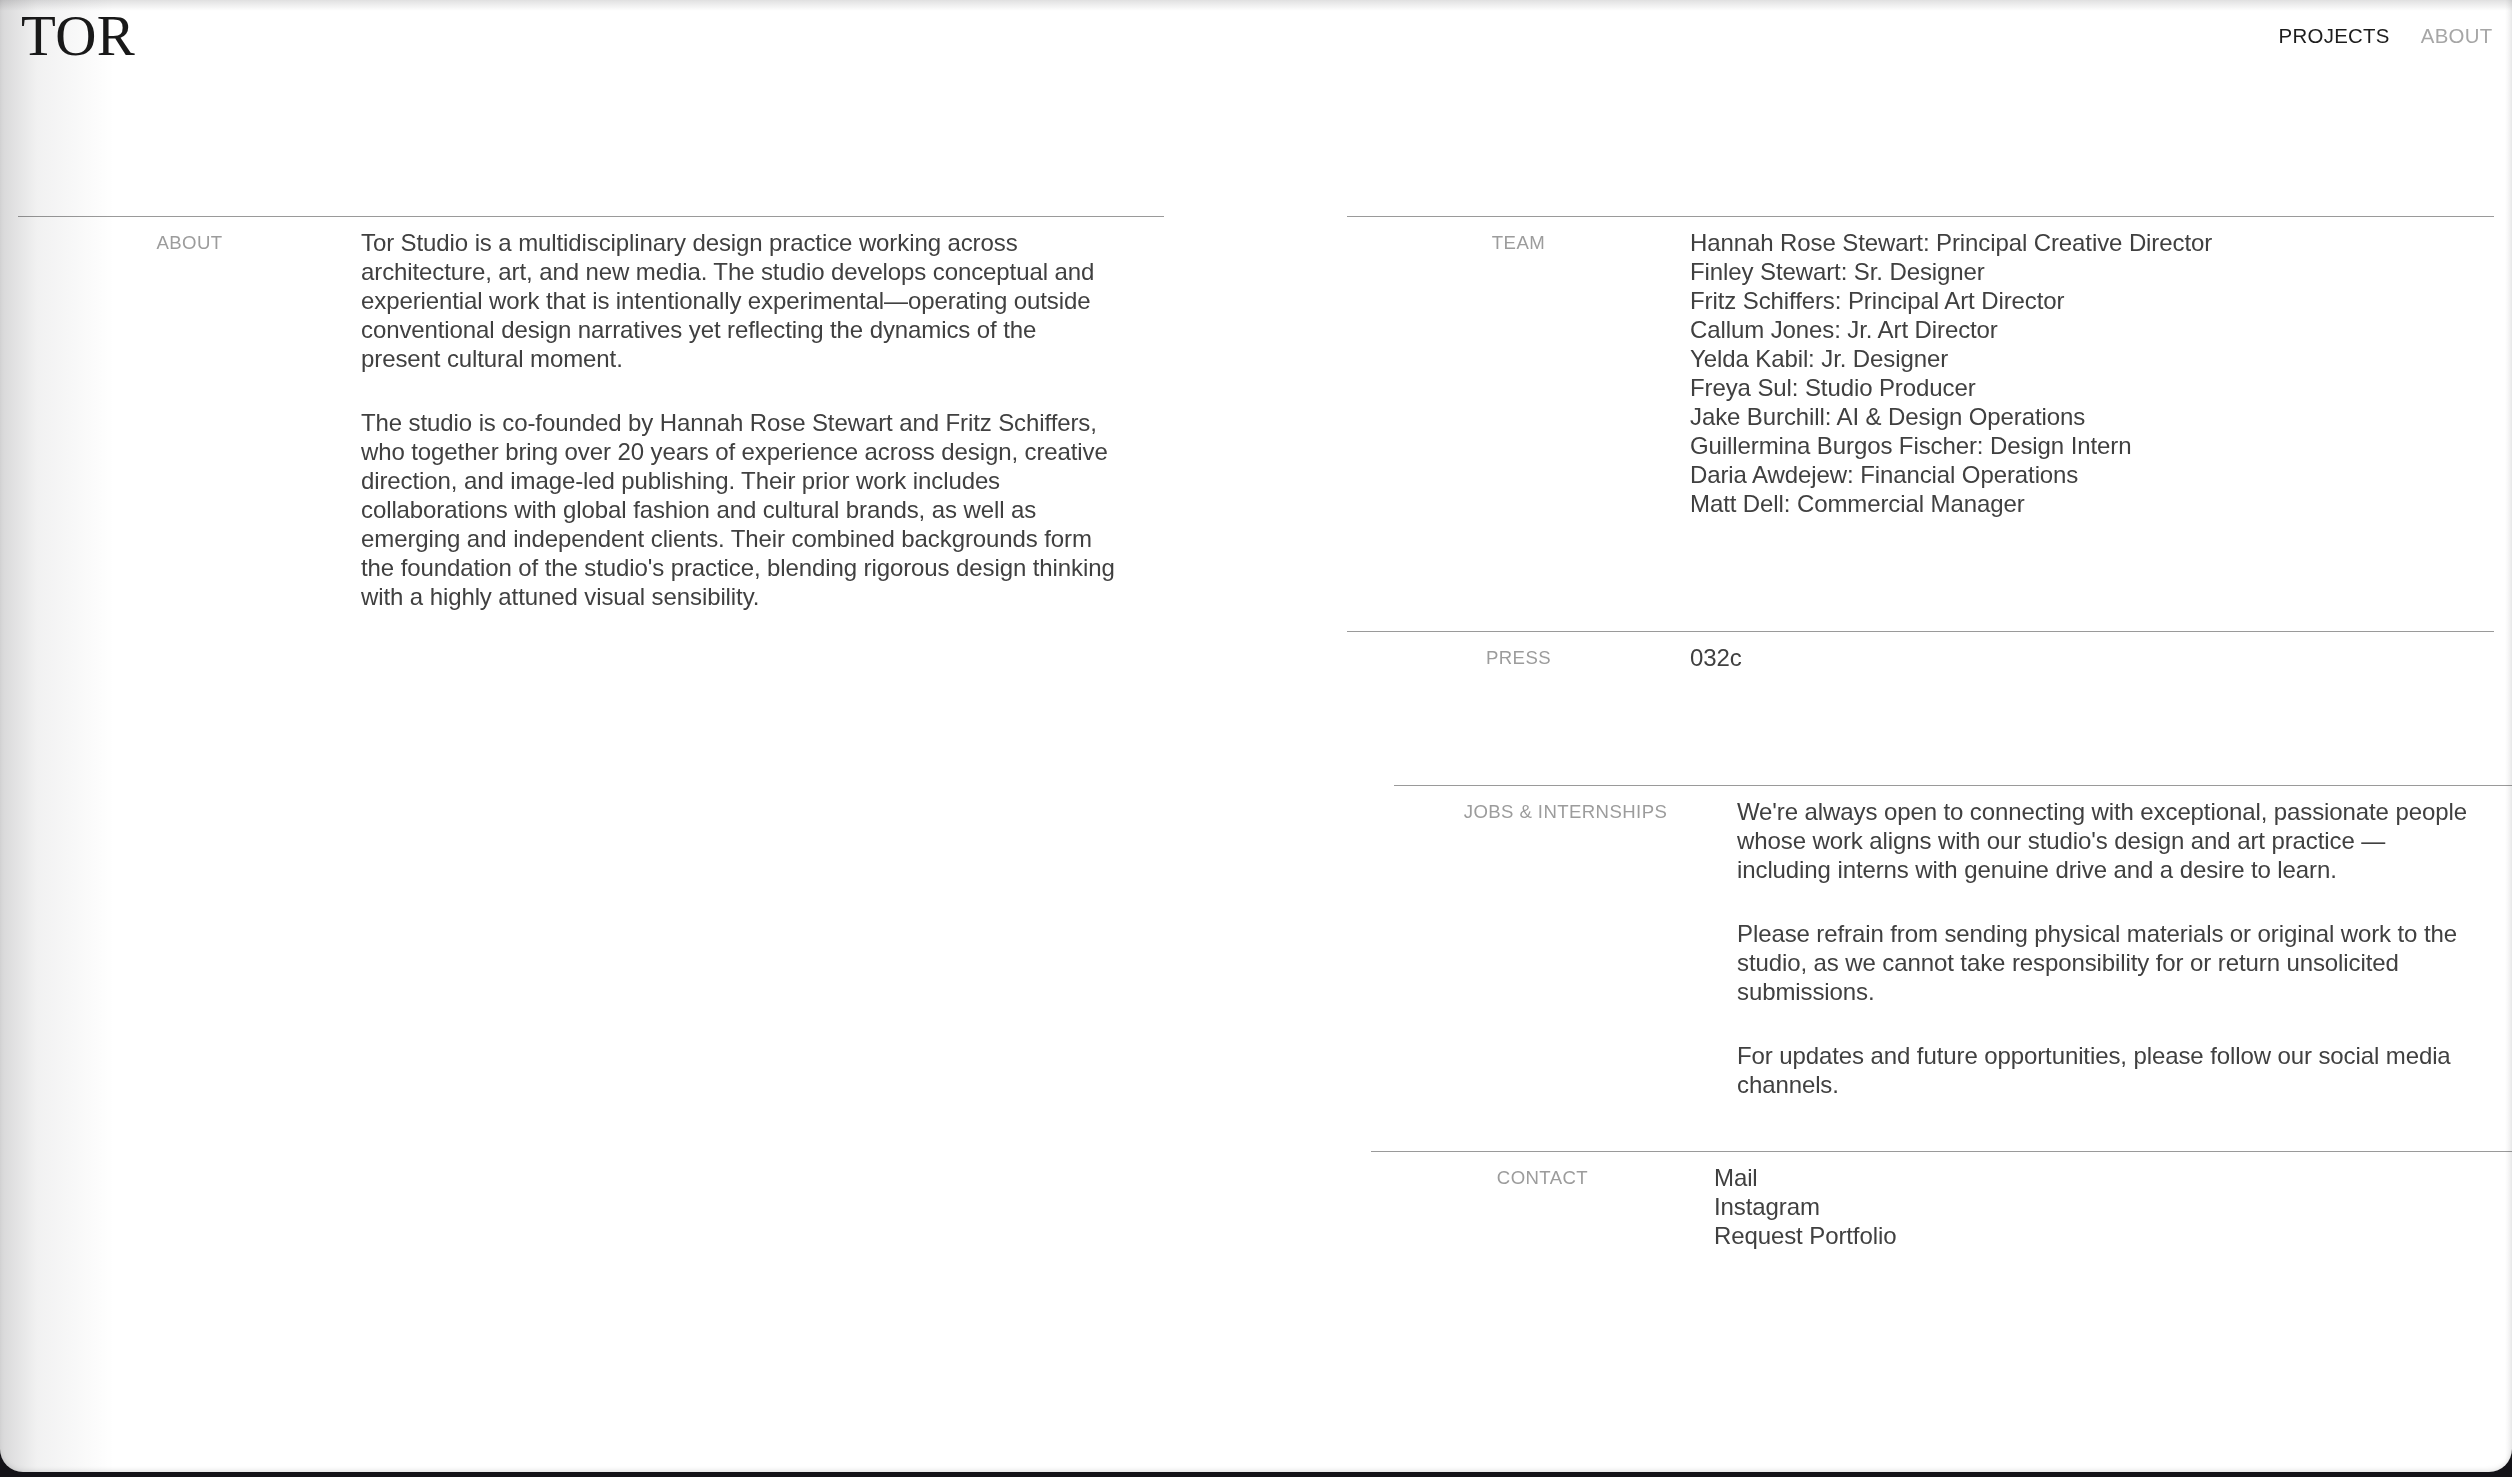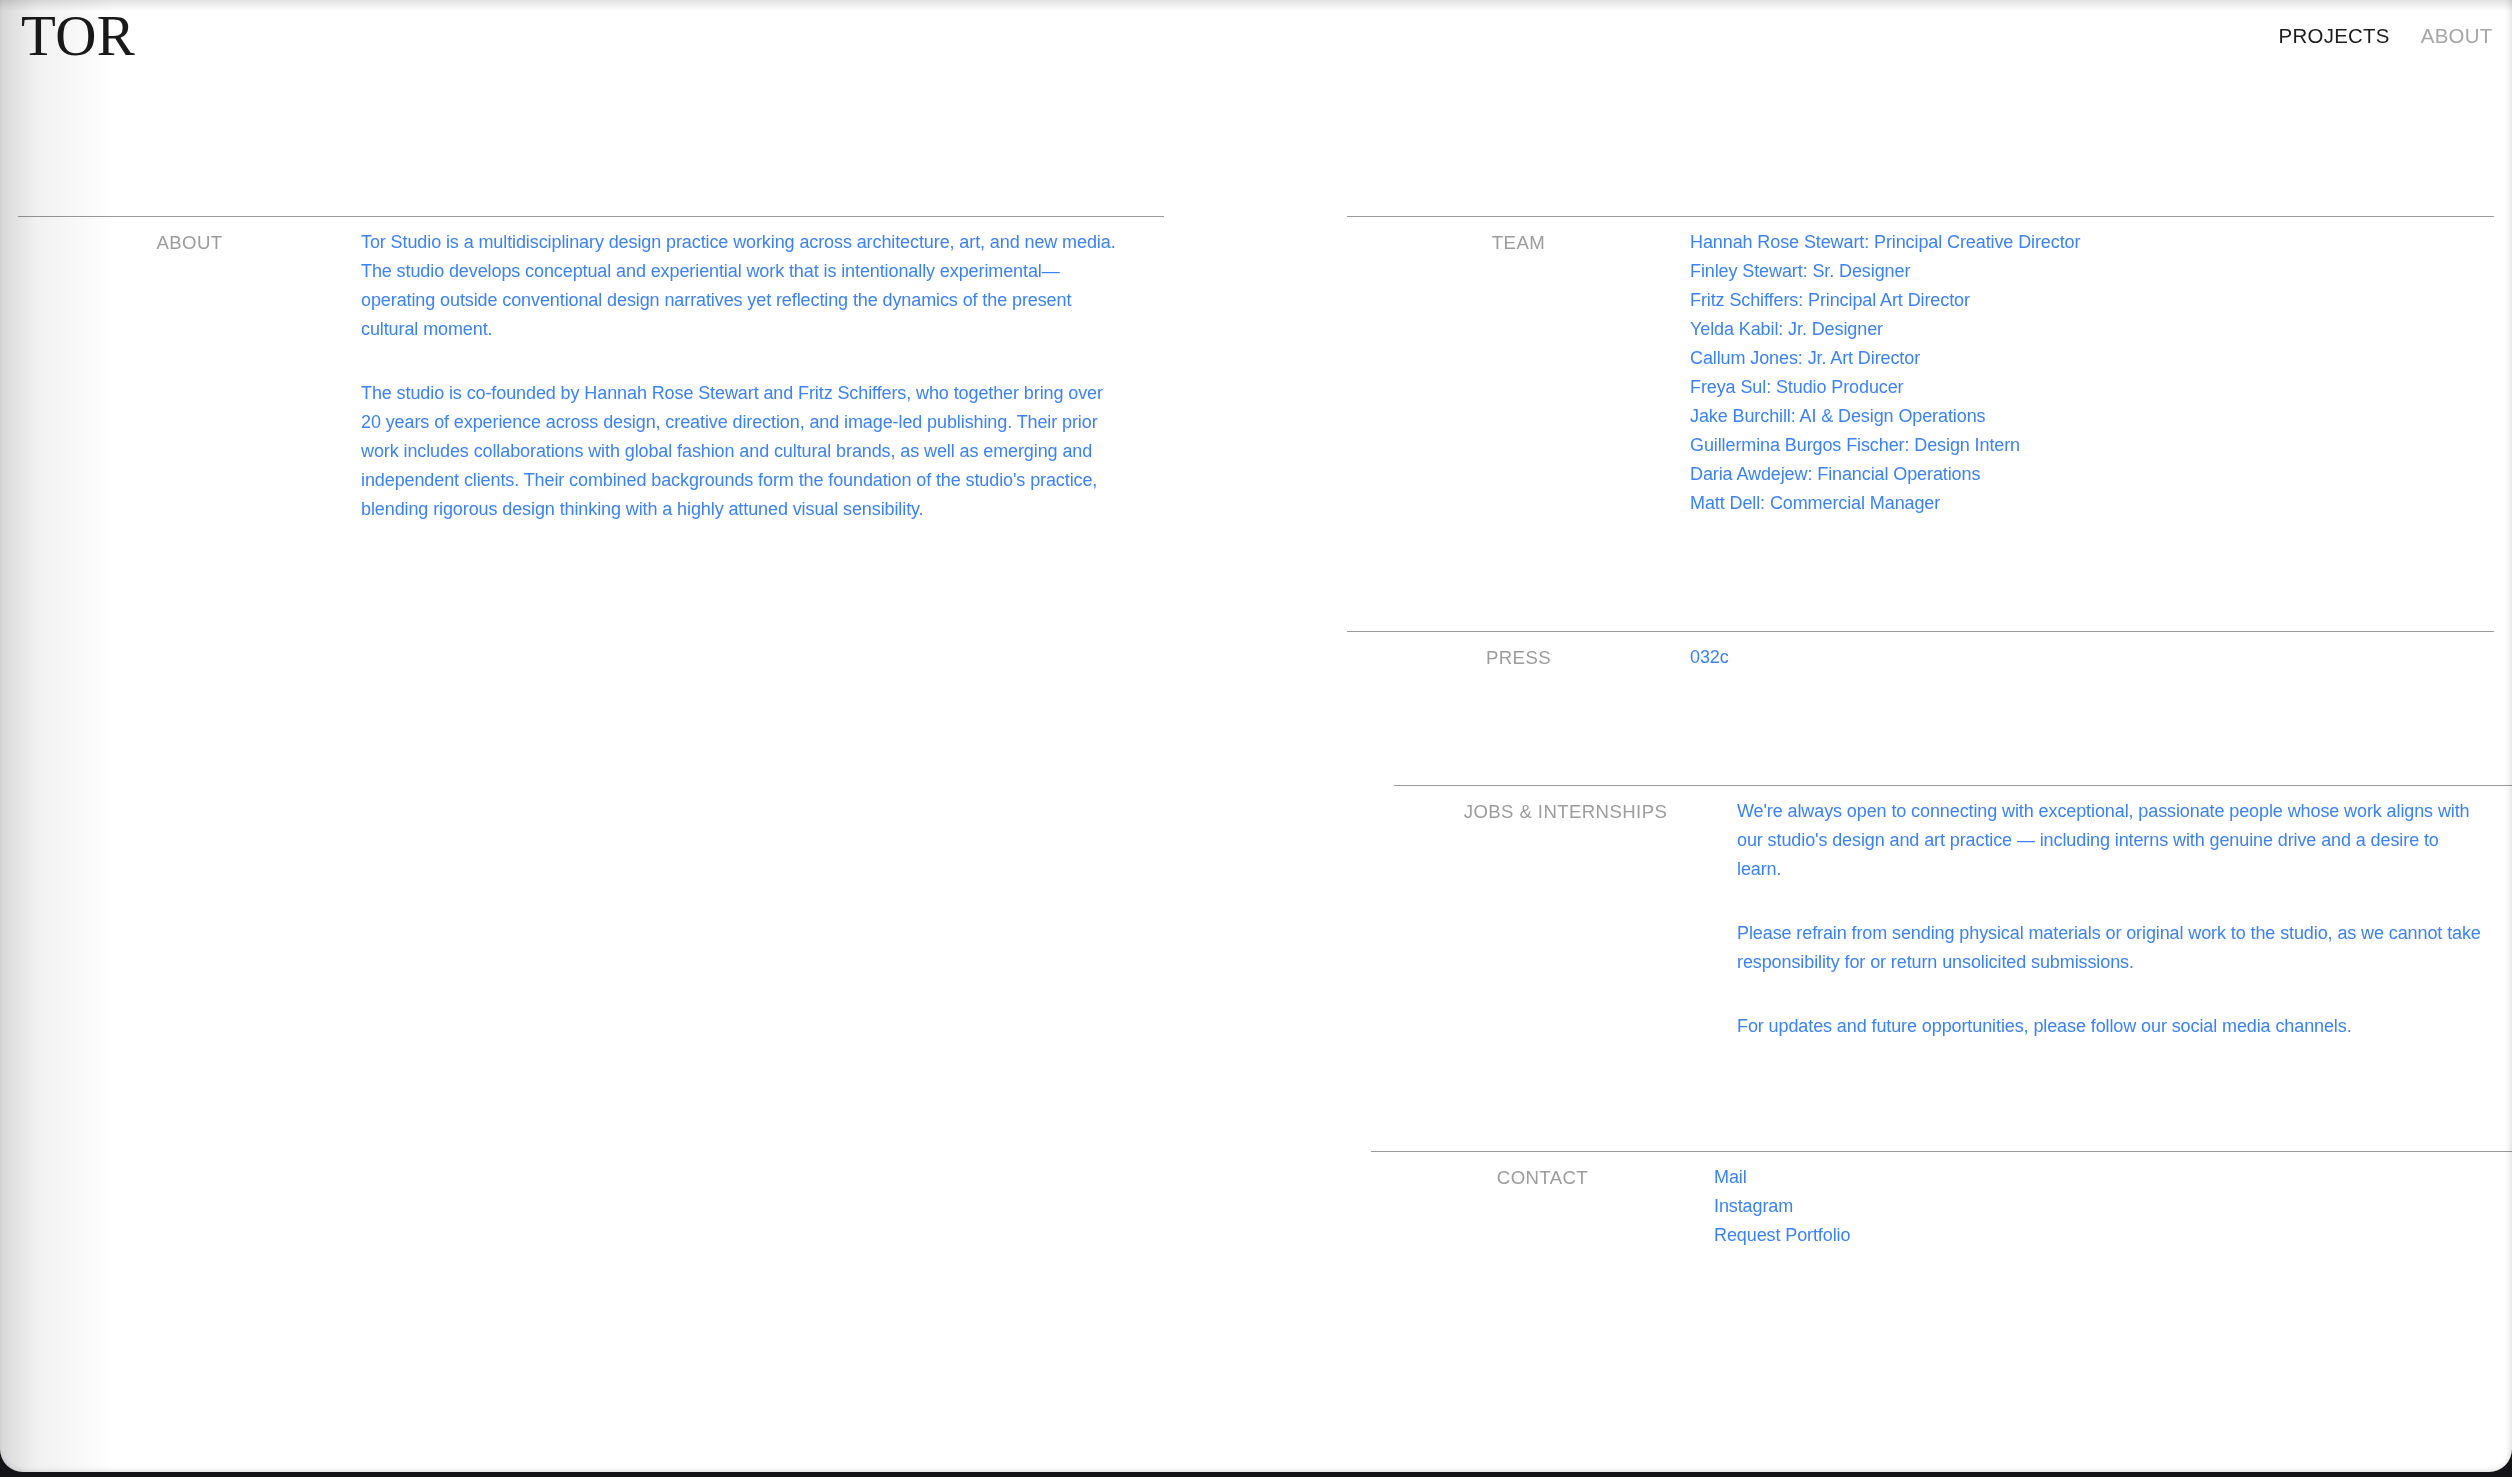--- a/index.html
+++ b/index.html
@@ -60,22 +60,22 @@
     flex:0 0 343px;
     color:#9c9c9c;
     font-size:18.6px;
     letter-spacing:0.4px;
     line-height:29px;
     text-transform:uppercase;
     text-align:center;
   }
   .col-content {
     flex:1 1 auto;
-    color:#3b82f6;
-    font-size:18px;
+    color:#404040;
+    font-size:24px;
     line-height:29px;
     letter-spacing:-0.1px;
   }
   .col-content p { margin:0 0 35px 0; }
   .col-content p:last-child { margin-bottom:0; }
 
   #section-about   { left:18px;   top:216px; width:1146px; }
   #section-team    { left:1347px; top:216px; width:1147px; }
   #section-press   { left:1347px; top:631px; width:1147px; }
   #section-jobs    { left:1394px; top:785px; width:1147px; }
@@ -108,22 +108,22 @@
       </div>
   </section>
 
   <section class="section" id="section-team">
     <div class="col-label">TEAM</div>
     <div class="col-content">
 
     <div class="line-item">Hannah Rose Stewart: Principal Creative Director</div>
         <div class="line-item">Finley Stewart: Sr. Designer</div>
         <div class="line-item">Fritz Schiffers: Principal Art Director</div>
+        <div class="line-item">Callum Jones: Jr. Art Director</div>
         <div class="line-item">Yelda Kabil: Jr. Designer</div>
-        <div class="line-item">Callum Jones: Jr. Art Director</div>
         <div class="line-item">Freya Sul: Studio Producer</div>
         <div class="line-item">Jake Burchill: AI &amp; Design Operations</div>
         <div class="line-item">Guillermina Burgos Fischer: Design Intern</div>
         <div class="line-item">Daria Awdejew: Financial Operations</div>
         <div class="line-item">Matt Dell: Commercial Manager</div>
       </div>
   </section>
 
   <section class="section" id="section-press">
     <div class="col-label">PRESS</div>

